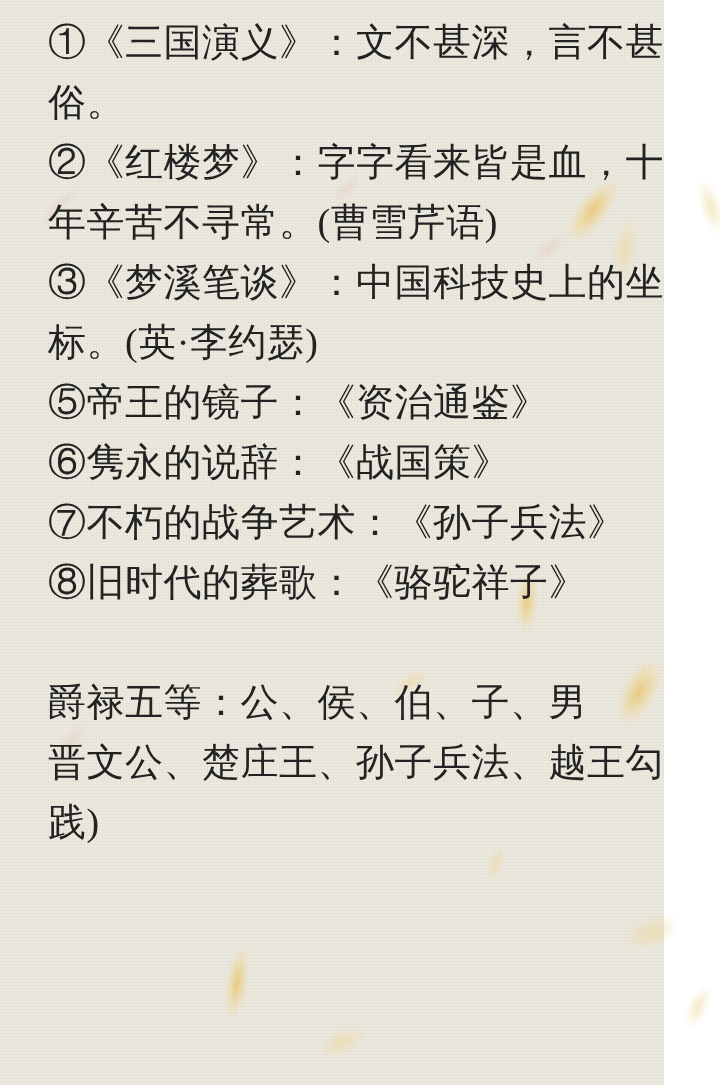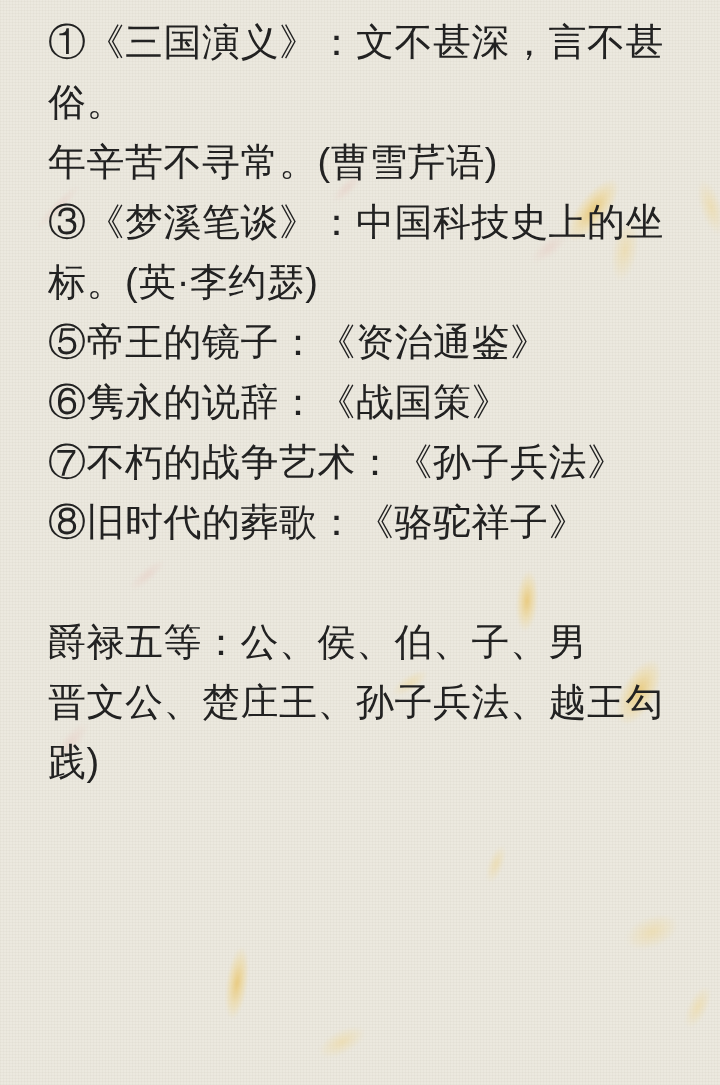--- a/index.html
+++ b/index.html
@@ -4,28 +4,29 @@
 <style>
   html, body {
     margin: 0;
     padding: 0;
     width: 720px;
     height: 1085px;
     overflow: hidden;
   }
   .page {
     position: relative;
-    width: 720px;
+    width: 632px;
     height: 1085px;
     background-color: var(--bg, #ebe8de);
     
     background-image:
       repeating-linear-gradient(0deg, rgba(130,120,100,0.045) 0 1px, rgba(255,255,255,0.0) 1px 3px),
       repeating-linear-gradient(90deg, rgba(130,120,100,0.035) 0 1px, rgba(255,255,255,0.03) 1px 3px);
-    font-family: Liberation Sans, sans-serif;
+    font-family: Liberation Serif, serif;
+    padding-left: 32px;
   }
   
   .petal {
     position: absolute;
     border-radius: 50% 50% 50% 50% / 62% 62% 38% 38%;
     filter: blur(1.2px);
     pointer-events: none;
   }
   .petal.yellow   { background: radial-gradient(closest-side, rgba(233,201,122,0.95), rgba(238,214,150,0.55) 55%, rgba(238,214,150,0) 100%); }
   .petal.yellow-faint { background: radial-gradient(closest-side, rgba(238,214,150,0.55), rgba(238,214,150,0) 100%); }
@@ -82,20 +83,21 @@
   <i class="petal pink-faint p11"></i>
   <i class="petal yellow-faint p12"></i>
   <i class="petal yellow-faint p13"></i>
   <i class="petal pink-faint p14"></i>
   <i class="petal pink-faint p15"></i>
   <i class="petal yellow-faint p16"></i>
 
   <div class="text-block">
     <div class="line">①《三国演义》：文不甚深，言不甚</div>
     <div class="line">俗。</div>
+    <div class="line">②《红楼梦》：字字看来皆是血，十</div>
     <div class="line">年辛苦不寻常。(曹雪芹语)</div>
     <div class="line">③《梦溪笔谈》：中国科技史上的坐</div>
     <div class="line">标。(英·李约瑟)</div>
     <div class="line">⑤帝王的镜子：《资治通鉴》</div>
     <div class="line">⑥隽永的说辞：《战国策》</div>
     <div class="line">⑦不朽的战争艺术：《孙子兵法》</div>
     <div class="line">⑧旧时代的葬歌：《骆驼祥子》</div>
     <div class="line"></div>
     <div class="line">爵禄五等：公、侯、伯、子、男</div>
     <div class="line">晋文公、楚庄王、孙子兵法、越王勾</div>

